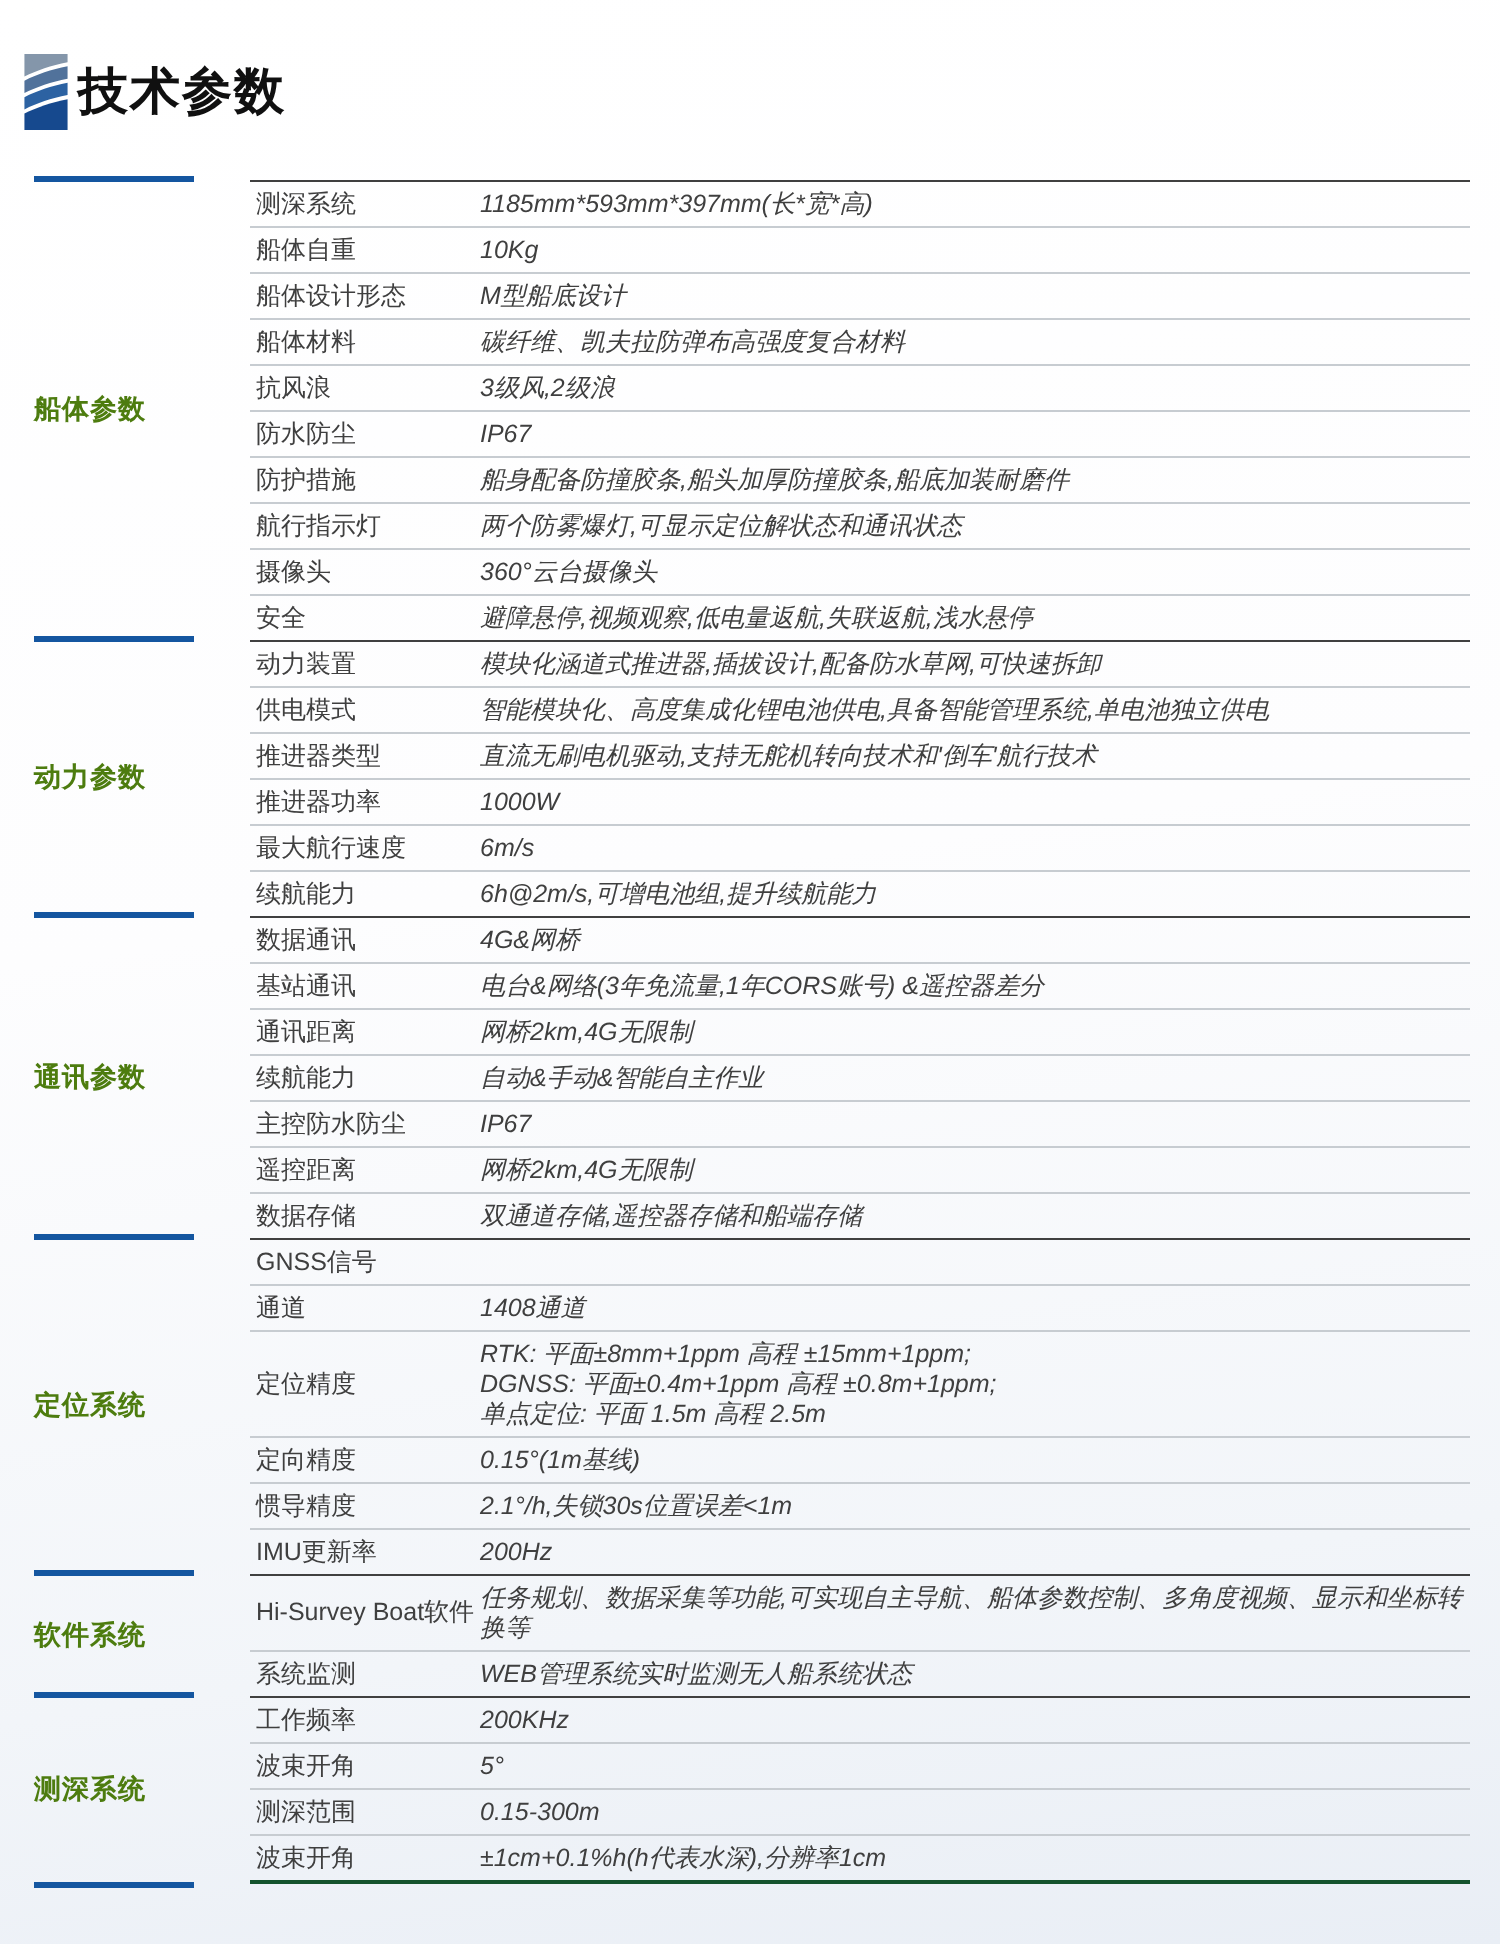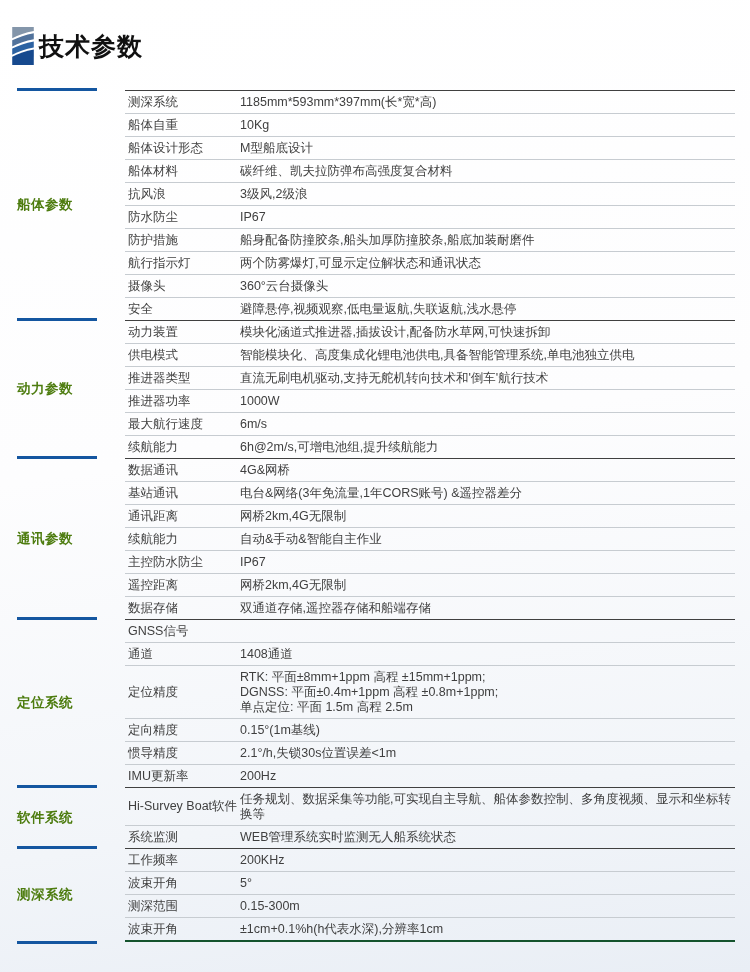--- a/index.html
+++ b/index.html
@@ -26,21 +26,21 @@
   .spec-section:last-child .label-col::after {
     content:""; position:absolute; bottom:-2px; left:0; width:80px; height:3px; background:#1456a0;
   }
   .section-label { font-weight:bold; font-size:13.5px; color:#4d7c0f; letter-spacing:0.5px; }
 
   .rows { flex:1; min-width:0; }
   .spec-section:last-child .rows { border-bottom:2px solid #14532d; }
   .spec-row { display:flex; align-items:center; border-top:1px solid #c7ccd1; padding:3.5px 0; }
   .spec-section .spec-row:first-child { border-top:1.5px solid #404040; }
   .param { width:112px; flex-shrink:0; padding-left:3px; font-size:12.5px; line-height:15px; }
-  .value { flex:1; font-size:12.5px; line-height:15px; white-space:pre-line; }
+  .value { flex:1; font-size:12.5px; line-height:15px; white-space:pre-line;font-style:italic; }
 </style>
 </head>
 <body>
 
 <div class="page">
 
   <header class="page-header">
     <span class="title-icon">
       <svg viewBox="0 0 21 37" xmlns="http://www.w3.org/2000/svg" aria-hidden="true">
         <rect x="0" y="0" width="21" height="37" fill="#ffffff"></rect>

